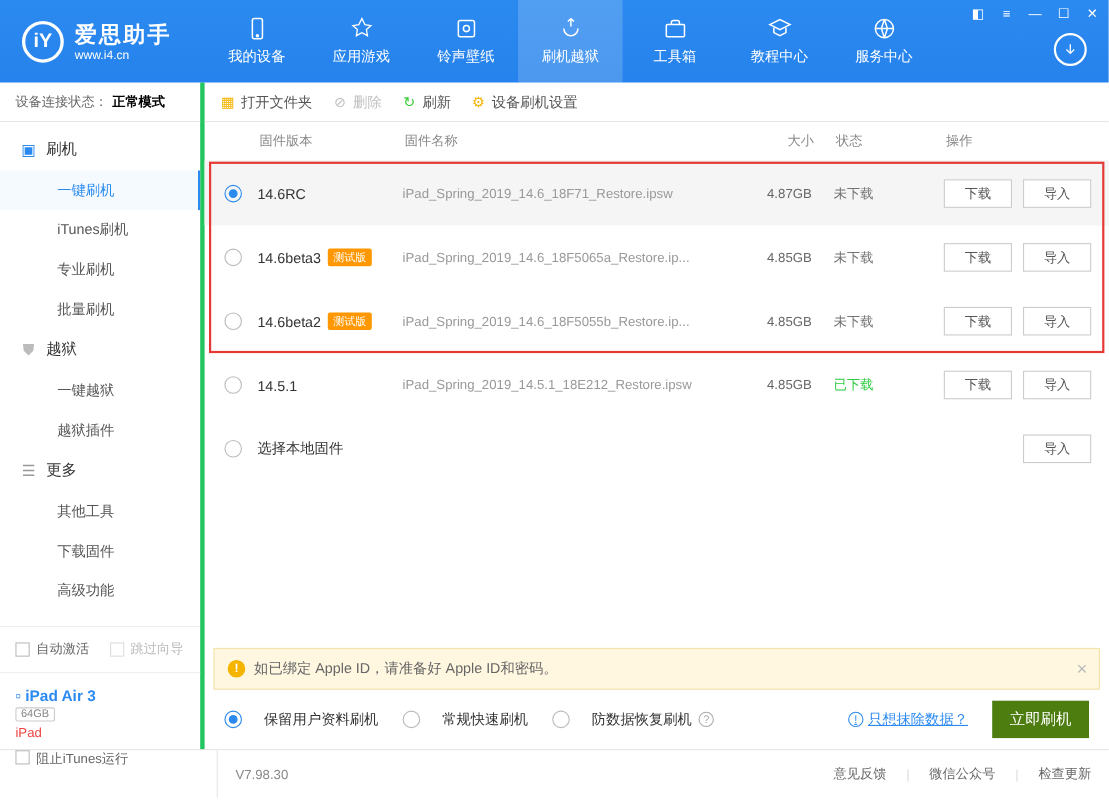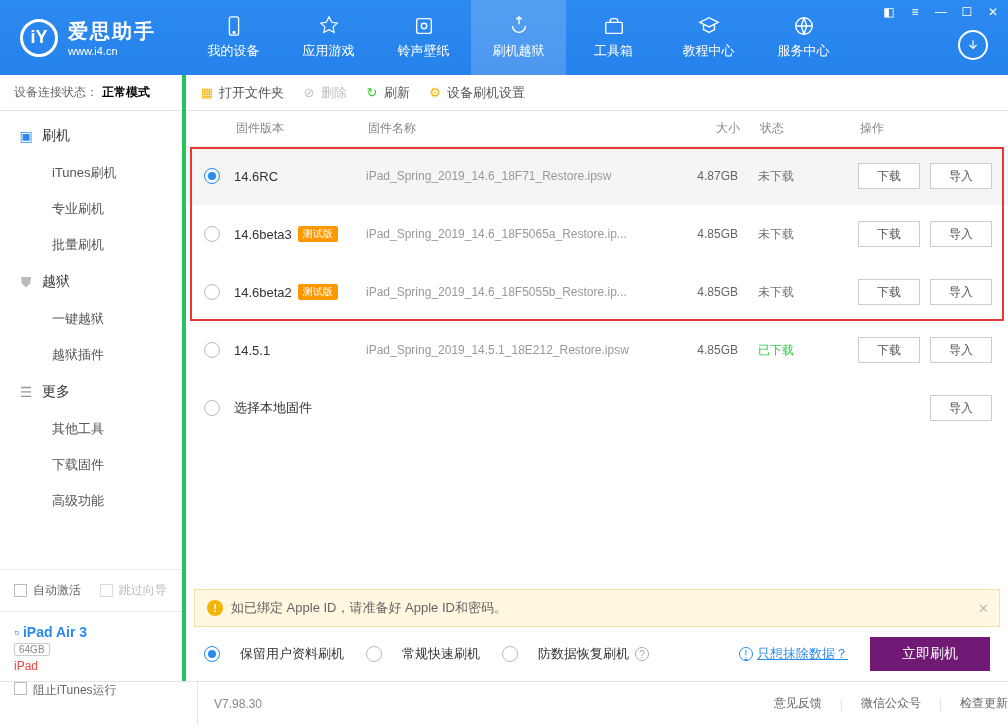--- a/index.html
+++ b/index.html
@@ -65,25 +65,25 @@
 .status.dl { color: #2ecc40; }
 .ops { flex: 1; padding-left: 40px; display: flex; gap: 10px; padding-right: 16px; }
 .btn { width: 62px; height: 26px; border: 1px solid #ccc; background: #fff; font-size: 12px; color: #555; cursor: pointer; }
 
 .warning-bar { height: 38px; background: #fff7e0; border: 1px solid #f3e2ab; margin: 0 8px; display: flex; align-items: center; padding: 0 12px; gap: 8px; font-size: 13px; color: #666; position: relative; }
 .warn-close { position: absolute; right: 10px; color: #bbb; cursor: pointer; }
 .options-bar { height: 54px; display: flex; align-items: center; padding: 16px 18px; gap: 22px; font-size: 13px; }
 .opt { display: flex; align-items: center; gap: 6px; cursor: pointer; }
 .spacer { flex: 1; }
 .link-blue { color: #2b8af0; text-decoration: underline; display: flex; align-items: center; gap: 4px; cursor: pointer; }
-.primary-btn { width: 120px; height: 34px; background: #701a75; color: #fff; border: none; font-size: 14px; cursor: pointer; }
+.primary-btn { width: 88px; height: 34px; background: #4d7c0f; color: #fff; border: none; font-size: 14px; cursor: pointer; }
 
 .footer { height: 44px; border-top: 1px solid #e5e5e5; display: flex; align-items: center; font-size: 12px; color: #666; }
 .footer-left { width: 198px; padding-left: 14px; display: flex; align-items: flex-start; gap: 6px; border-right: 1px solid #e5e5e5; height: 100%; }
-.footer-right { flex: 1; display: flex; align-items: center; justify-content: flex-end; gap: 18px; }
+.footer-right { flex: 1; display: flex; align-items: center; justify-content: flex-end; padding-right: 16px; gap: 18px; }
 .footer-right .ver-label { margin-right: auto; padding-left: 16px; color: #888; }
 .footer-sep { color: #ddd; }
 .chk { width: 13px; height: 13px; border: 1px solid #bbb; display: inline-block; }
 .q-circle { width: 14px; height: 14px; border: 1px solid #aaa; border-radius: 50%; font-size: 10px; display: inline-flex; align-items: center; justify-content: center; color: #aaa; }
 .info-circle { width: 14px; height: 14px; border: 1px solid #2b8af0; border-radius: 50%; font-size: 10px; display: inline-flex; align-items: center; justify-content: center; color: #2b8af0; }
 </style>
 </head>
 <body>
 
 <div class="titlebar">
@@ -163,20 +163,23 @@
   <div class="sidebar">
     <div class="conn-status">
       <span>设备连接状态：</span>
       <b>正常模式</b>
     </div>
     <div class="side-list">
       <div class="side-h">
           <span class="side-icon">▣</span>
           <span>刷机</span>
         </div>
+      <div class="side-sub active">
+          <span>一键刷机</span>
+        </div>
       <div class="side-sub">
           <span>iTunes刷机</span>
         </div>
       <div class="side-sub">
           <span>专业刷机</span>
         </div>
       <div class="side-sub">
           <span>批量刷机</span>
         </div>
       <div class="side-h">

